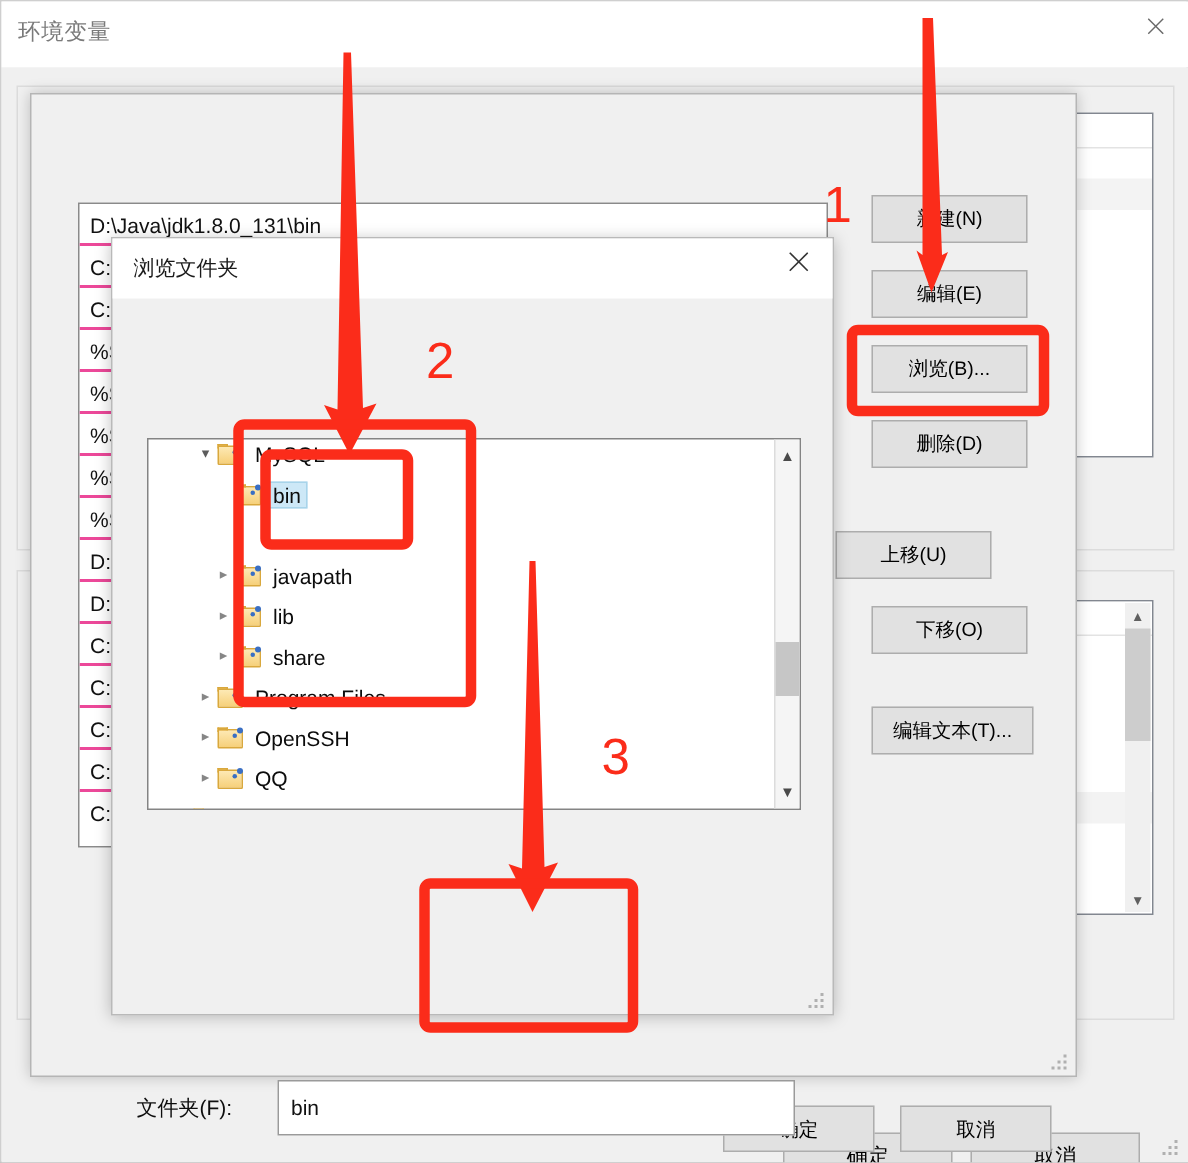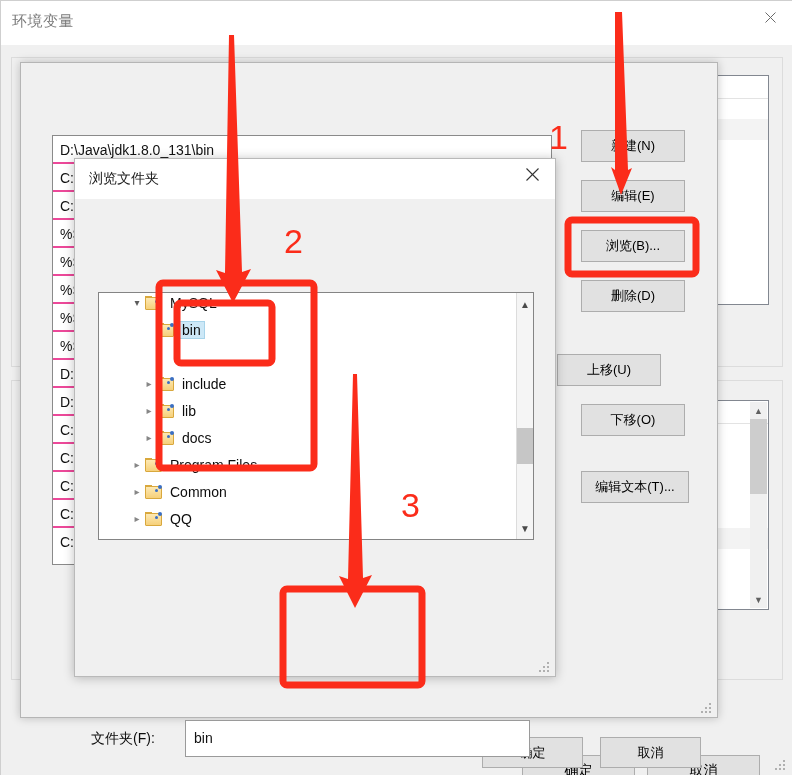--- a/index.html
+++ b/index.html
@@ -468,21 +468,21 @@
 
 
       <div class="tree-item" style="top:77px; padding-left:42px;">
         <span class="chev">▸</span>
         <span class="folder-ico">
           <span class="tab"></span>
             <span class="back"></span>
             <span class="pin1"></span>
             <span class="pin2"></span>
         </span>
-        <span class="lbl">include</span>
+        <span class="lbl">javapath</span>
       </div>
 
       <div class="tree-item" style="top:104px; padding-left:42px;">
         <span class="chev">▸</span>
         <span class="folder-ico">
           <span class="tab"></span>
             <span class="back"></span>
             <span class="pin1"></span>
             <span class="pin2"></span>
         </span>
@@ -490,21 +490,21 @@
       </div>
 
       <div class="tree-item" style="top:131px; padding-left:42px;">
         <span class="chev">▸</span>
         <span class="folder-ico">
           <span class="tab"></span>
             <span class="back"></span>
             <span class="pin1"></span>
             <span class="pin2"></span>
         </span>
-        <span class="lbl">docs</span>
+        <span class="lbl">share</span>
       </div>
 
       <div class="tree-item" style="top:158px; padding-left:30px;">
         <span class="chev">▸</span>
         <span class="folder-ico">
           <span class="tab"></span>
             <span class="back"></span>
             <span class="pin1"></span>
             <span class="pin2"></span>
         </span>
@@ -512,21 +512,21 @@
       </div>
 
       <div class="tree-item" style="top:185px; padding-left:30px;">
         <span class="chev">▸</span>
         <span class="folder-ico">
           <span class="tab"></span>
             <span class="back"></span>
             <span class="pin1"></span>
             <span class="pin2"></span>
         </span>
-        <span class="lbl">Common</span>
+        <span class="lbl">OpenSSH</span>
       </div>
 
       <div class="tree-item" style="top:212px; padding-left:30px;">
         <span class="chev">▸</span>
         <span class="folder-ico">
           <span class="tab"></span>
             <span class="back"></span>
             <span class="pin1"></span>
             <span class="pin2"></span>
         </span>

